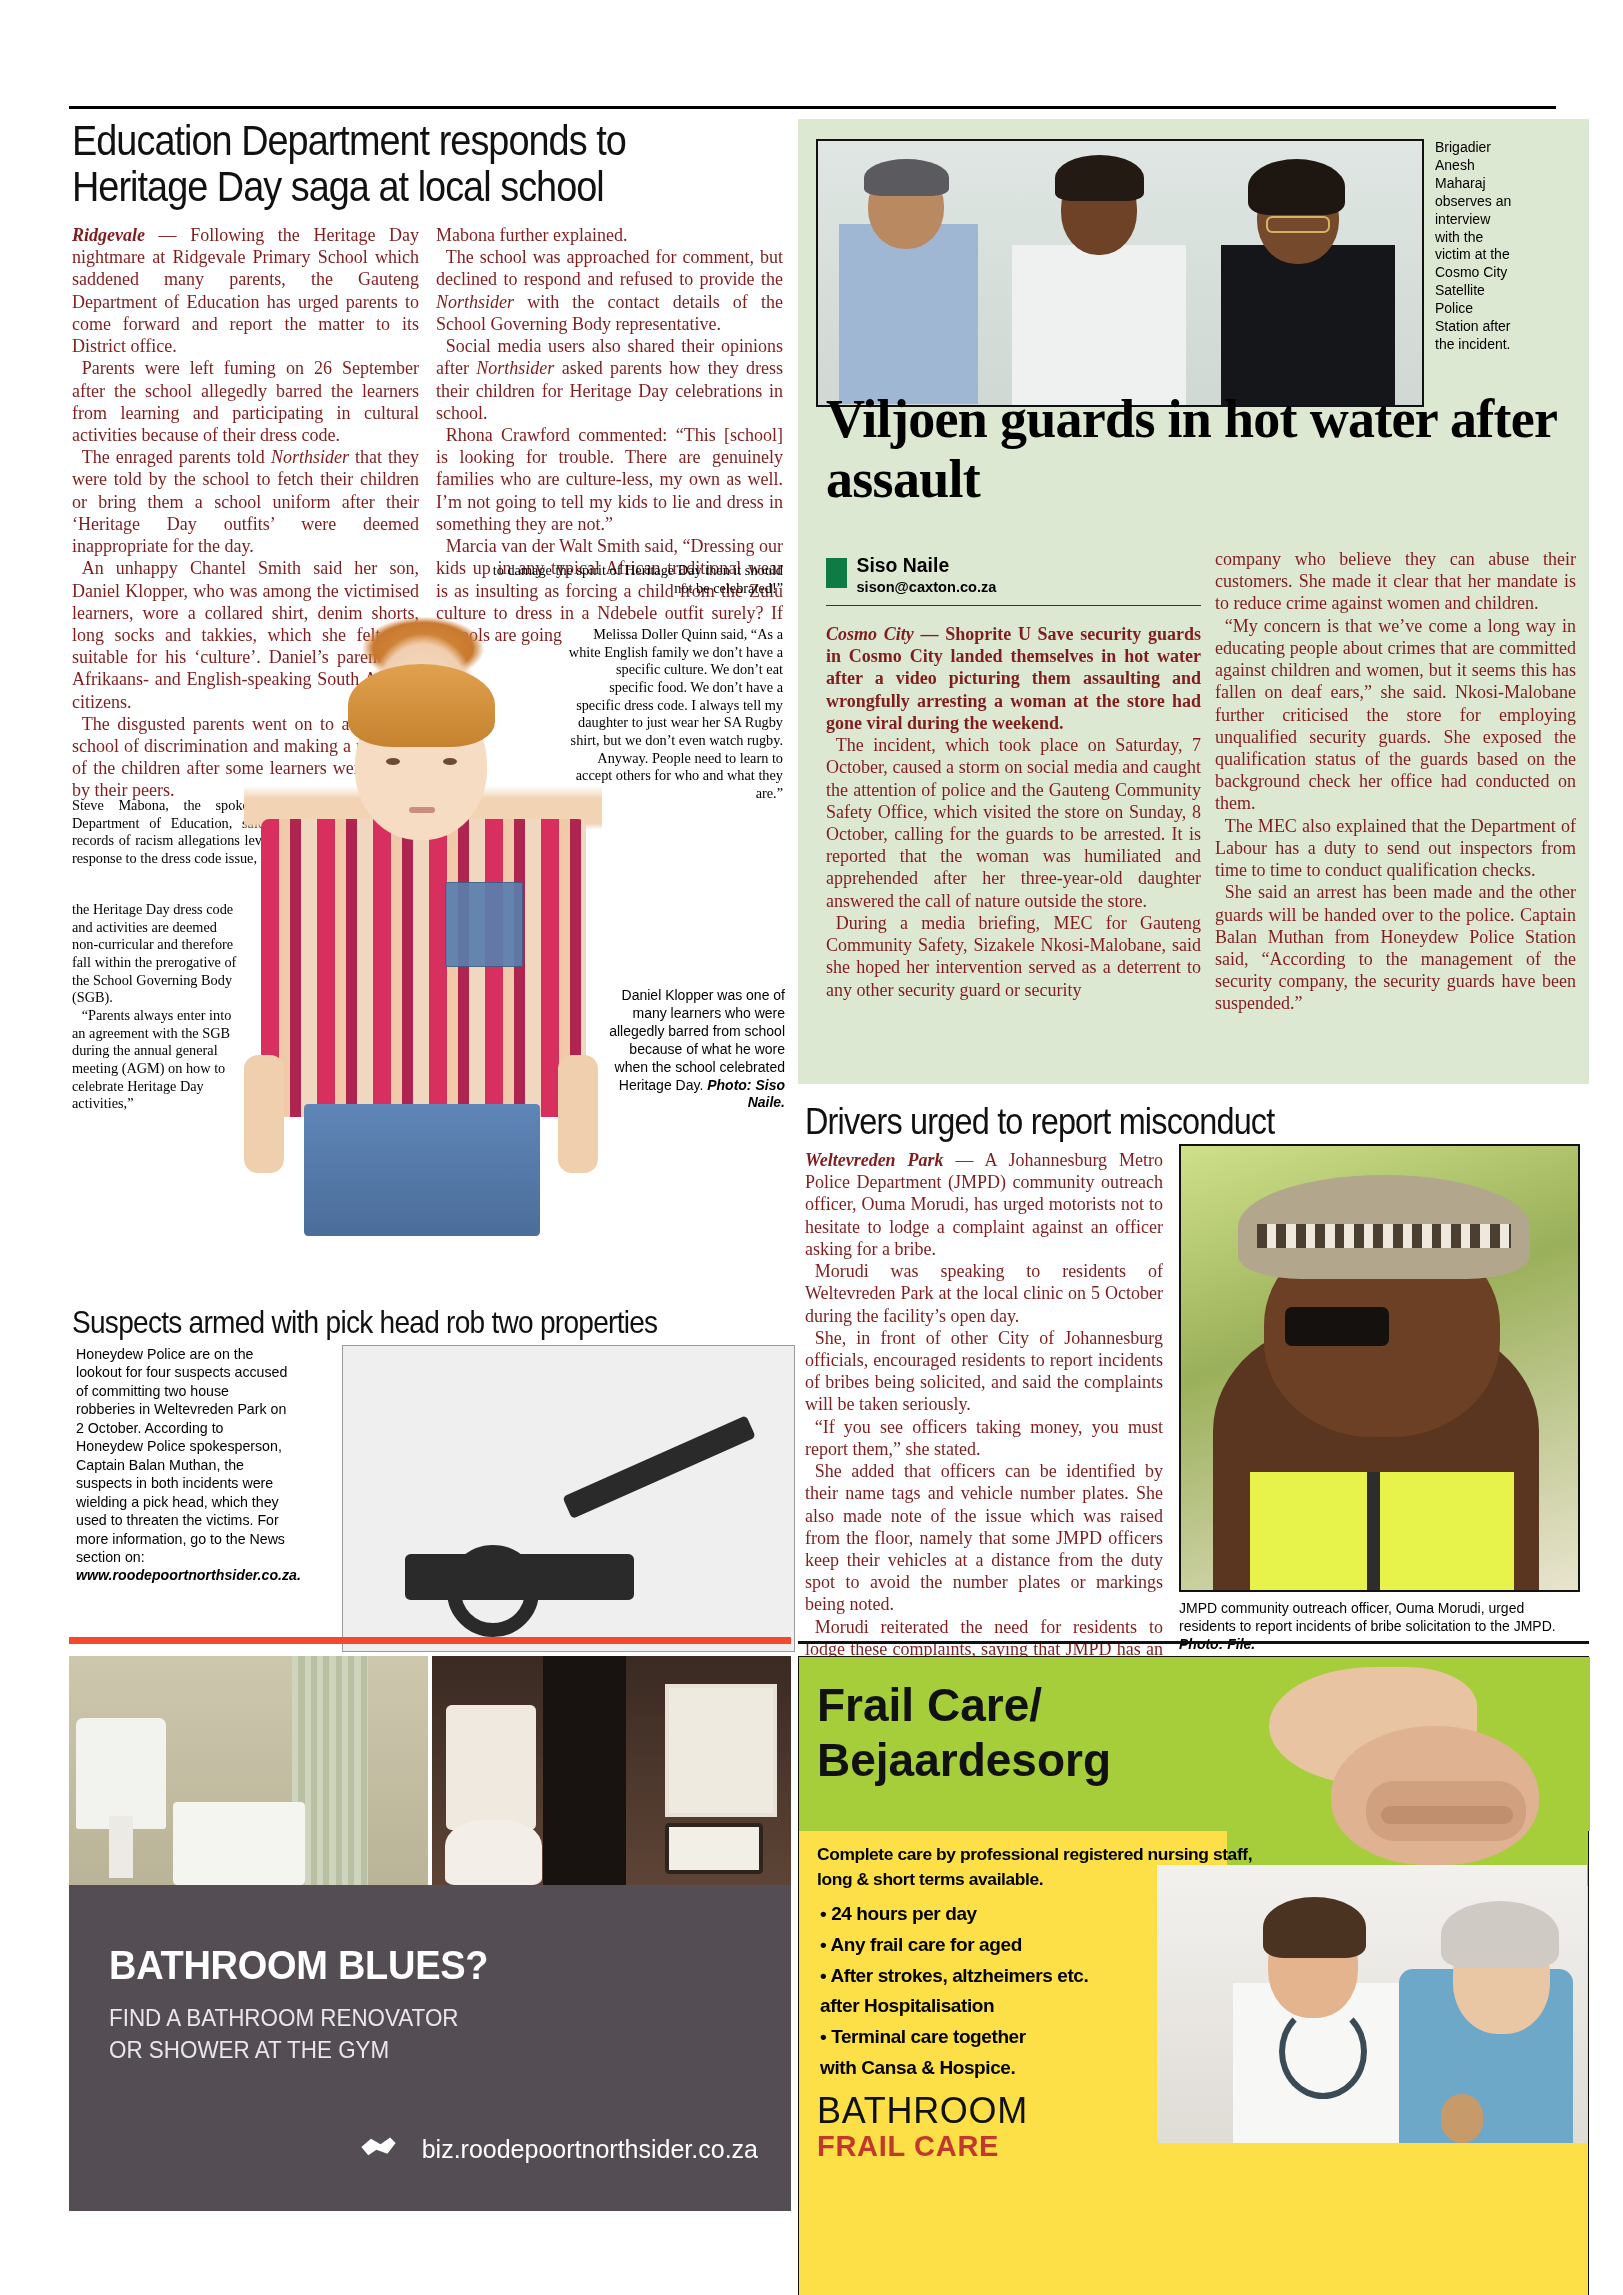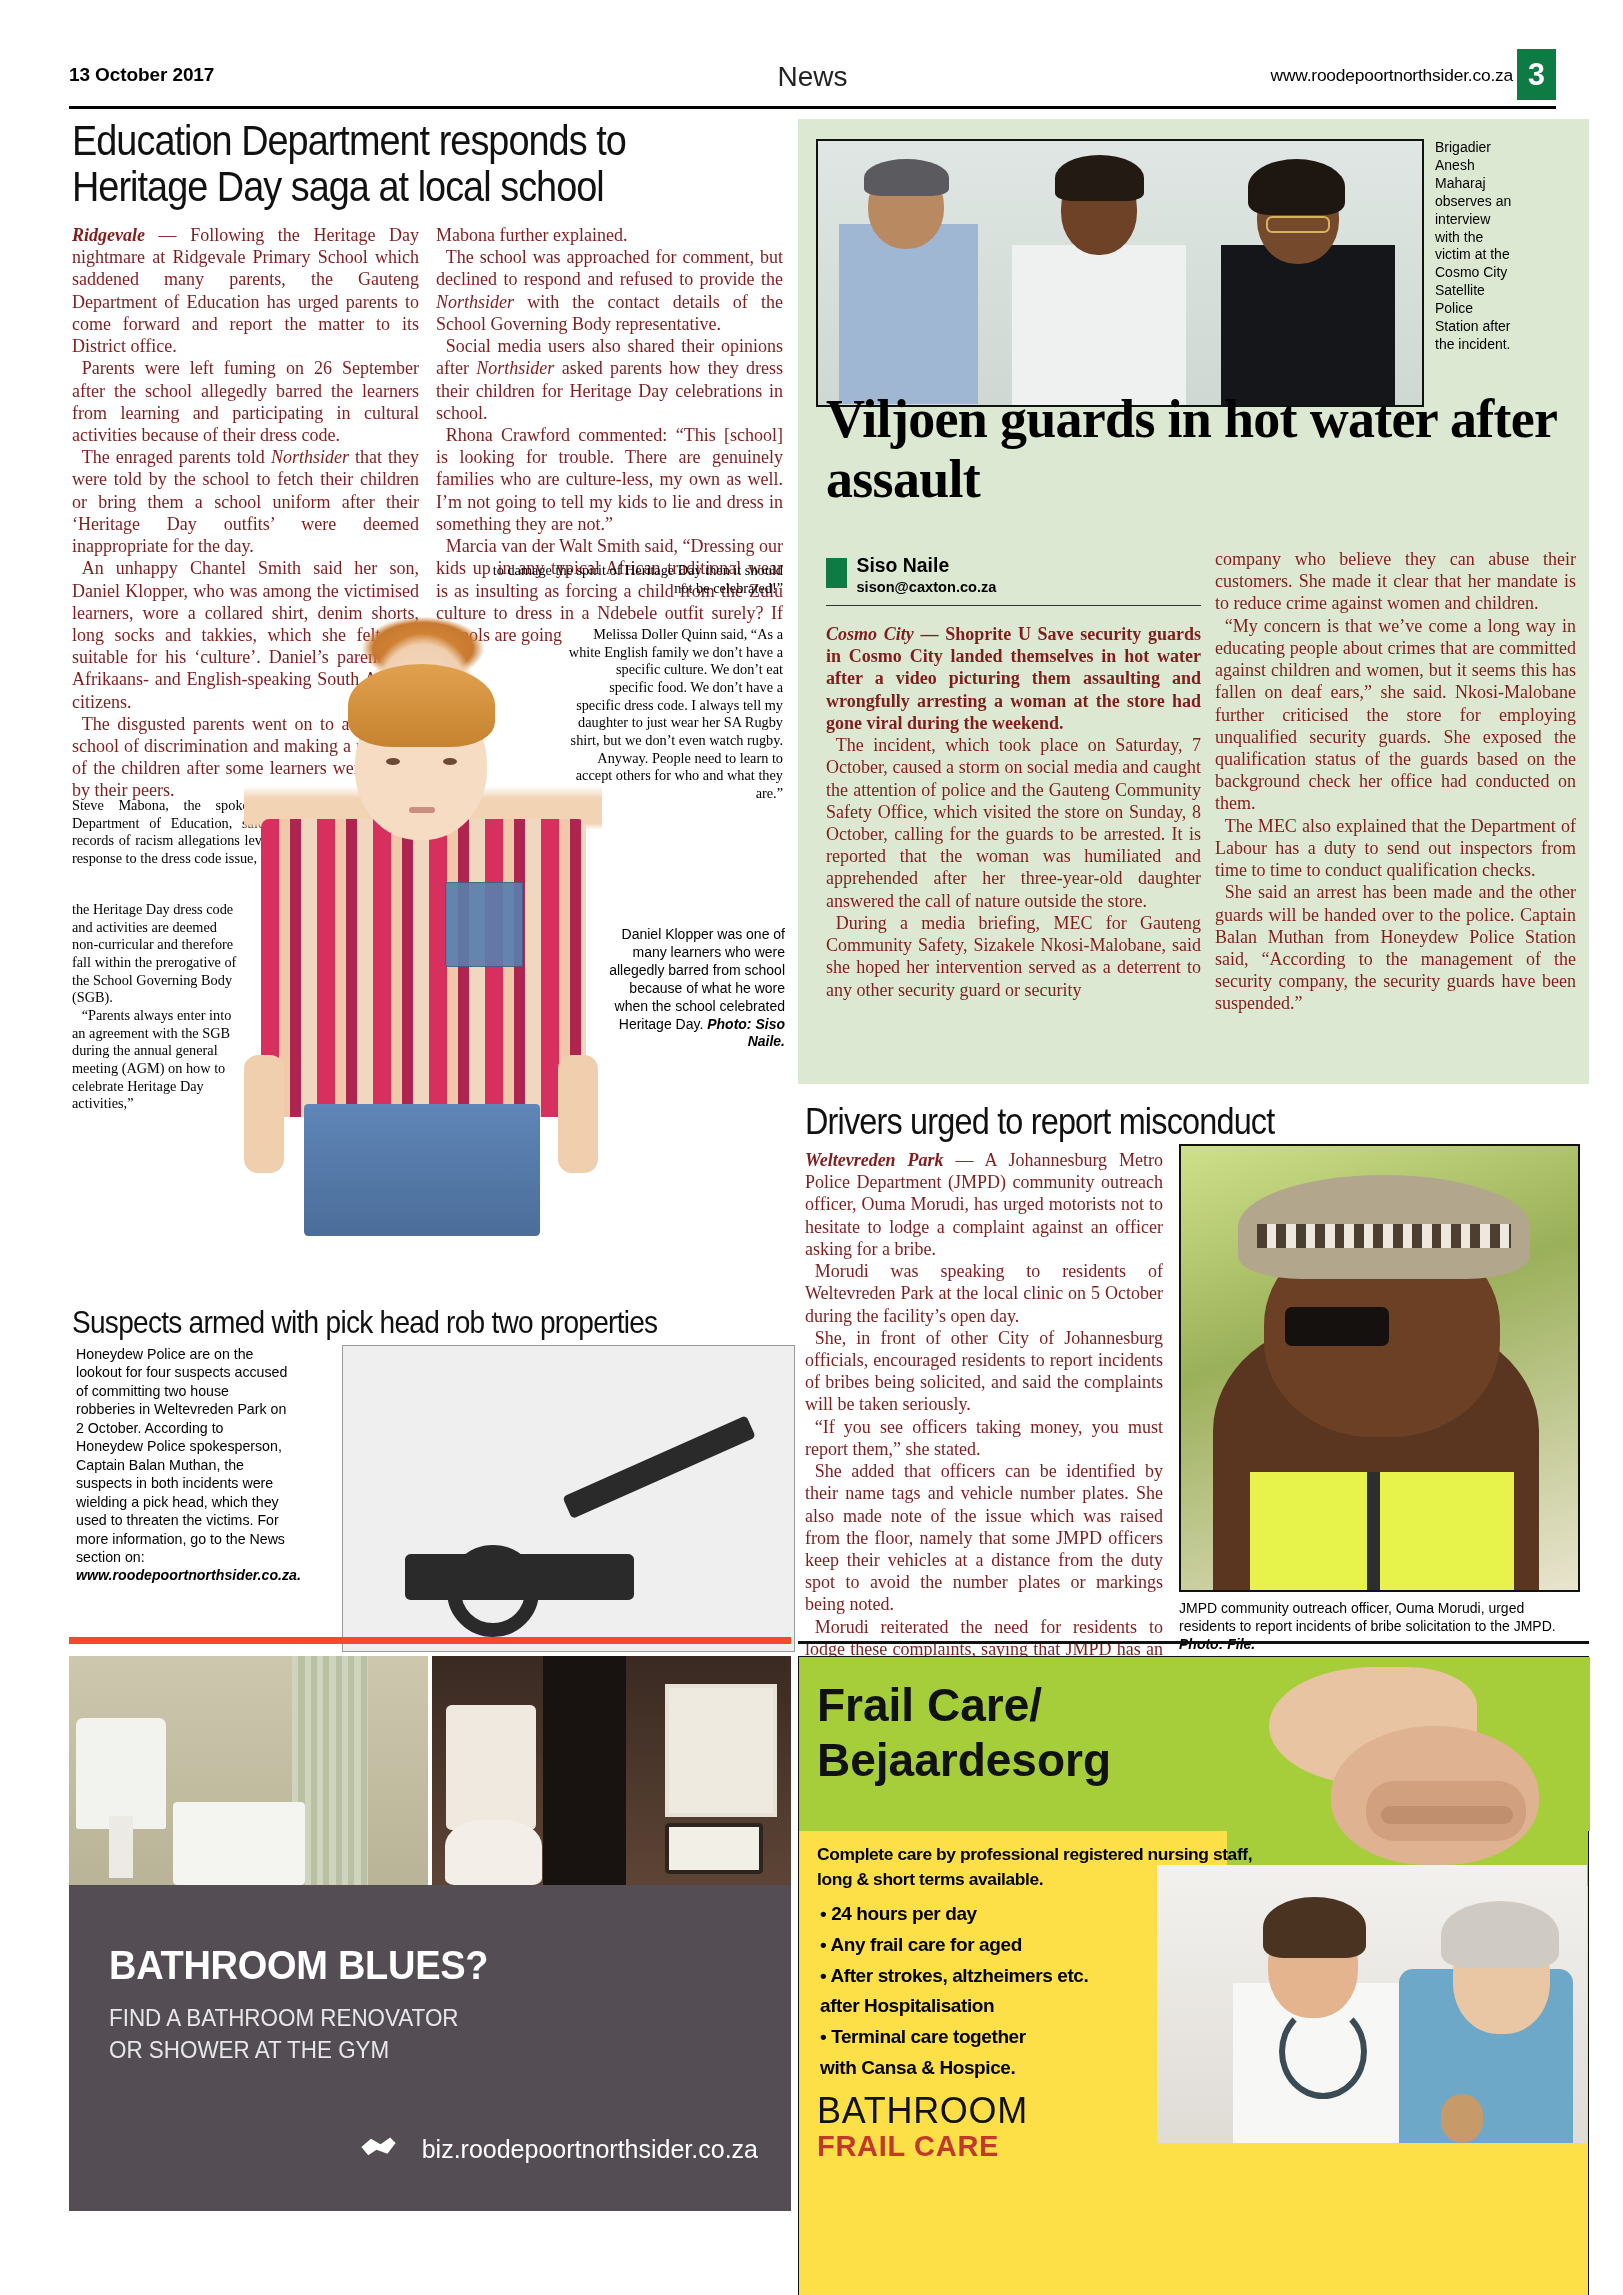--- a/index.html
+++ b/index.html
@@ -147,26 +147,20 @@
                font-weight:bold; font-size:16px; letter-spacing:-0.3px; }
 
   
   .img-kid { position:absolute; left:244px; top:611px; width:358px; height:625px; }
 </style>
 </head>
 <body>
 
 <div class="page">
 
-  <div class="masthead">
-    <div class="mast-date">13 October 2017</div>
-    <div class="mast-section">News</div>
-    <div class="mast-url">www.roodepoortnorthsider.co.za</div>
-    <div class="mast-pageno">3</div>
-  </div>
   <div class="mast-rule"></div>
 
   <div class="hl-main">Education Department responds to Heritage Day saga at local school</div>
 
   <div class="body-col" style="left:72px; top:224px; width:347px;">
     <p class="first"><i><b>Ridgevale</b></i>
       <b style="font-style:italic"></b> — Following the Heritage Day nightmare at Ridgevale Primary School which saddened many parents, the Gauteng Department of Education has urged parents to come forward and report the matter to its District office.</p>
     <p>Parents were left fuming on 26 September after the school allegedly barred the learners from learning and participating in cultural activities because of their dress code.</p>
     <p>The enraged parents told <i>Northsider</i> that they were told by the school to fetch their children or bring them a school uniform after their ‘Heritage Day outfits’ were deemed inappropriate for the day.</p>
     <p>An unhappy Chantel Smith said her son, Daniel Klopper, who was among the victimised learners, wore a collared shirt, denim shorts, long socks and takkies, which she felt was suitable for his ‘culture’. Daniel’s parents are Afrikaans- and English-speaking South African citizens.</p>
@@ -221,21 +215,21 @@
 
     <div style="position:absolute;left:111px;top:83px;width:132px;height:146px;
       background:#f5dcc2;border-radius:48%;"></div>
     <div style="position:absolute;left:104px;top:53px;width:147px;height:83px;
       background:linear-gradient(180deg,#e0a14e,#c6822f);border-radius:50% 50% 30% 30%;"></div>
     <div style="position:absolute;left:142px;top:147px;width:14px;height:7px;background:#6d4b33;border-radius:50%;"></div>
     <div style="position:absolute;left:199px;top:147px;width:14px;height:7px;background:#6d4b33;border-radius:50%;"></div>
     <div style="position:absolute;left:165px;top:196px;width:26px;height:5.6px;background:#c98e80;border-radius:4.2px;"></div>
   </div>
 
-  <div class="cap ta-right" style="left:607px; top:926px; width:178px;">
+  <div class="cap ta-right" style="left:607px; top:987px; width:178px;">
     <span>Daniel Klopper was one of many learners who were allegedly barred from school because of what he wore when the school celebrated Heritage Day.</span>
     <span class="credit">Photo: Siso Naile.</span>
   </div>
 
   <div class="greenpanel"></div>
 
   <div class="ph sec-photo">
     <div class="sky" style="background:linear-gradient(180deg,#dfe6e3,#cfd8d3);"></div>
 
     <div style="position:absolute;left:21px;top:83px;width:139px;height:180px;background:#9fb7d3;"></div>

